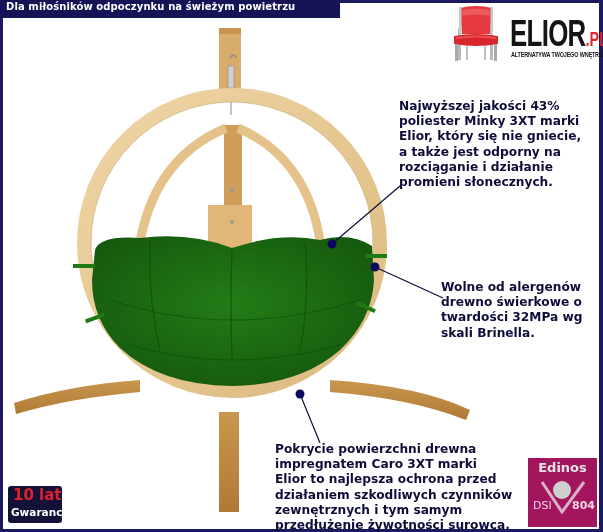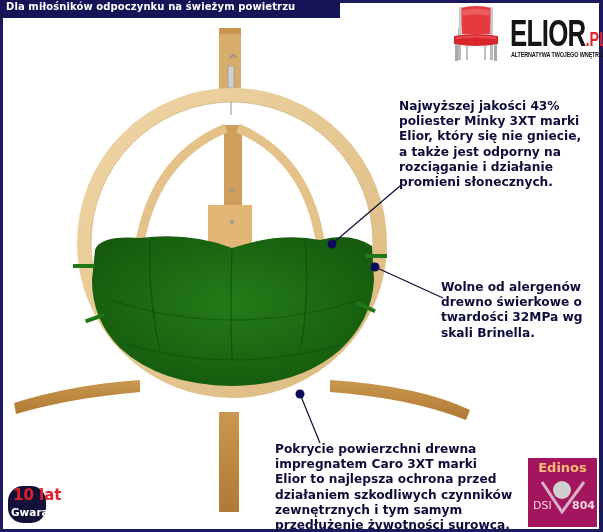--- a/index.html
+++ b/index.html
@@ -52,39 +52,39 @@
       font-size: 12.2px; line-height: 15.2px; white-space: nowrap;
       font-family: "DejaVu Sans", sans-serif;
     }
     .callout span { display: block; }
     .c1 { left: 399px; top: 99px; }
     .c2 { left: 441px; top: 280px; }
     .c3 { left: 275px; top: 442px; }
 
     
     .warranty {
-      position: absolute; left: 8px; top: 486px; width: 38px; height: 37px;
-      background: #131138; border-radius: 15px;
+      position: absolute; left: 8px; top: 486px; width: 54px; height: 37px;
+      background: #131138; border-radius: 3px;
     }
     .warranty .years {
       position: absolute; left: 5px; top: 0px; color: #e3202a;
       font-weight: bold; font-size: 15px; line-height: 18px; white-space: nowrap;
     }
     .warranty .label {
       position: absolute; left: 3px; top: 20px; color: #ffffff;
       font-weight: bold; font-size: 10.5px; line-height: 13px; white-space: nowrap;
     }
 
     .edinos {
       position: absolute; left: 528px; top: 458px; width: 69px; height: 69px;
       background: #a3165d; overflow: hidden;
     }
     .edinos .name {
       position: absolute; left: 0; top: 2px; width: 69px; text-align: center;
-      color: #fdba74; font-weight: bold; font-size: 13px; line-height: 16px;
+      color: #e5e5e5; font-weight: bold; font-size: 13px; line-height: 16px;
     }
     .edinos .dsi {
       position: absolute; left: 5px; top: 42px; color: #f2d6e4; font-size: 11px; line-height: 12px;
     }
     .edinos .num {
       position: absolute; left: 44px; top: 42px; color: #f2d6e4; font-size: 11px; line-height: 12px; font-weight: bold;
     }
     .edinos .std {
       position: absolute; left: 0; top: 68px; width: 69px; text-align: center;
       color: #ffffff; font-weight: bold; font-size: 10.5px; line-height: 13px;

